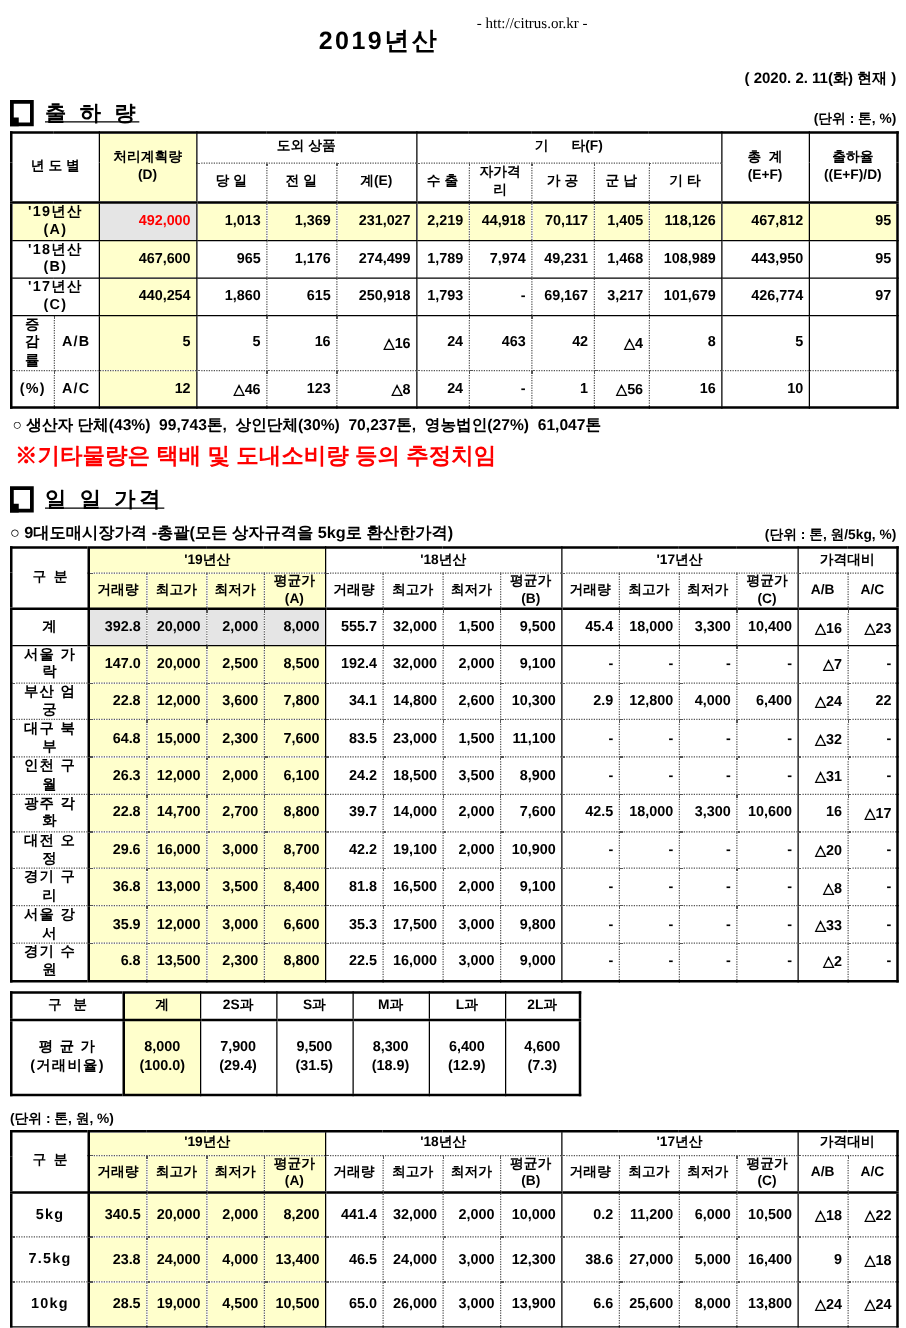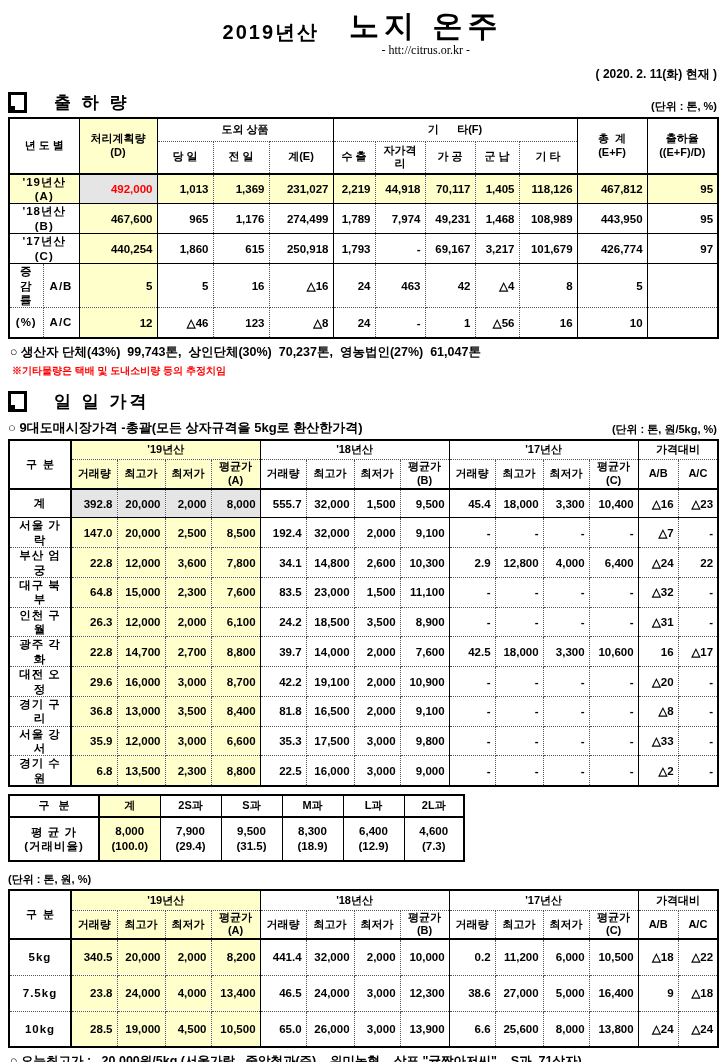--- a/index.html
+++ b/index.html
@@ -10,21 +10,21 @@
   }
   
   .titlebar { display:flex; justify-content:center; align-items:flex-start; gap:30px; padding-top:4px; }
   .t-year,.t-suffix { font-size:20px; font-weight:bold; margin-top:9px; letter-spacing:2px; }
   .t-mid { display:flex; flex-direction:column; align-items:center; }
   .t-main { font-size:30px; font-weight:900; letter-spacing:5px; line-height:1.05; }
   .t-url { font-size:12px; margin-top:1px; font-family:"Liberation Serif", serif; }
   .asof { text-align:right; font-size:12px; font-weight:bold; margin-top:8px; }
   
   .sec { display:flex; align-items:flex-end; justify-content:space-between; margin-top:8px; margin-bottom:3px; }
-  .sec-left { display:flex; align-items:center; gap:27px; }
+  .sec-left { display:flex; align-items:center; gap:9px;text-decoration:underline; }
   .sec-title { font-size:17px; font-weight:900; letter-spacing:3px; }
   .sec-icon { width:13px; height:15px; border:3px solid #000; position:relative; background:#fff; }
   .sec-icon::after { content:""; position:absolute; left:-3px; bottom:-3px; width:7px; height:7px; background:#000; }
   .unit { font-size:11px; font-weight:bold; }
   .subhead { display:flex; justify-content:space-between; align-items:flex-end; margin:6px 0 2px 0; }
   .sub-title { font-size:13px; font-weight:bold; }
   
   table { border-collapse:collapse; table-layout:fixed; width:709px; border:2px solid #000; }
   th,td { padding:0 4px; overflow:hidden; }
   th { font-size:11px; font-weight:bold; text-align:center; white-space:pre-line; line-height:1.25; }
@@ -47,35 +47,34 @@
   .tp .sr { border-right:1px solid #000; }
   .tp .thick-r { border-right:2px solid #000; }
   .tp tr.h1 { height:20px; } .tp tr.h2 { height:20px;margin-top:15px; }
   .tp tr.h2 th,.tp .rs { border-bottom:2px solid #000; }
   .tp tr.solid-b th,.tp tr.solid-b td { border-bottom:1px solid #000; }
   .t2 tbody tr { height:29px; }
   .t3 tbody tr { height:36px; }
   
   .t5 { width:455px; margin-top:7px; }
   .t5 th,.t5 td { border:1px solid #000; }
-  .t5 tr.h { height:22px; } .t5 tr.d { height:44px; }
+  .t5 tr.h { height:22px; } .t5 tr.d { height:60px; }
   .t5 tr.h th { border-bottom:2px solid #000; }
   .t5 .thick-r { border-right:2px solid #000; }
   
   .note1 { font-size:12.5px; font-weight:bold; margin:5px 0 0 2px; }
-  .note2 { font-size:10px; font-weight:bold; color:#ff0000; margin:3px 0 0 4px; }
+  .note2 { font-size:18px; font-weight:bold; color:#ff0000; margin:3px 0 0 4px; }
   .note3 { font-size:12.5px; font-weight:bold; margin:5px 0 0 2px; }
 </style>
 </head>
 <body>
 
 <div class="titlebar">
   <span class="t-year">2019년산</span>
   <span class="t-mid">
-    <span class="t-main">노지 온주</span>
     <span class="t-url">- htt://citrus.or.kr -</span>
   </span>
 </div>
 <div class="asof">( 2020. 2. 11(화) 현재 )</div>
 
 <div class="sec">
   <span class="sec-left">
     <span class="sec-icon"></span>
     <span class="sec-title">출 하 량</span>
   </span>

